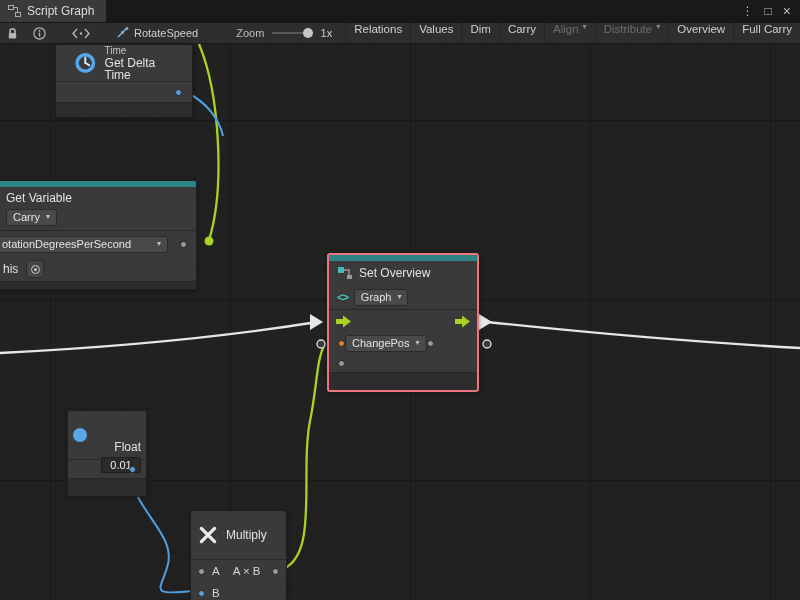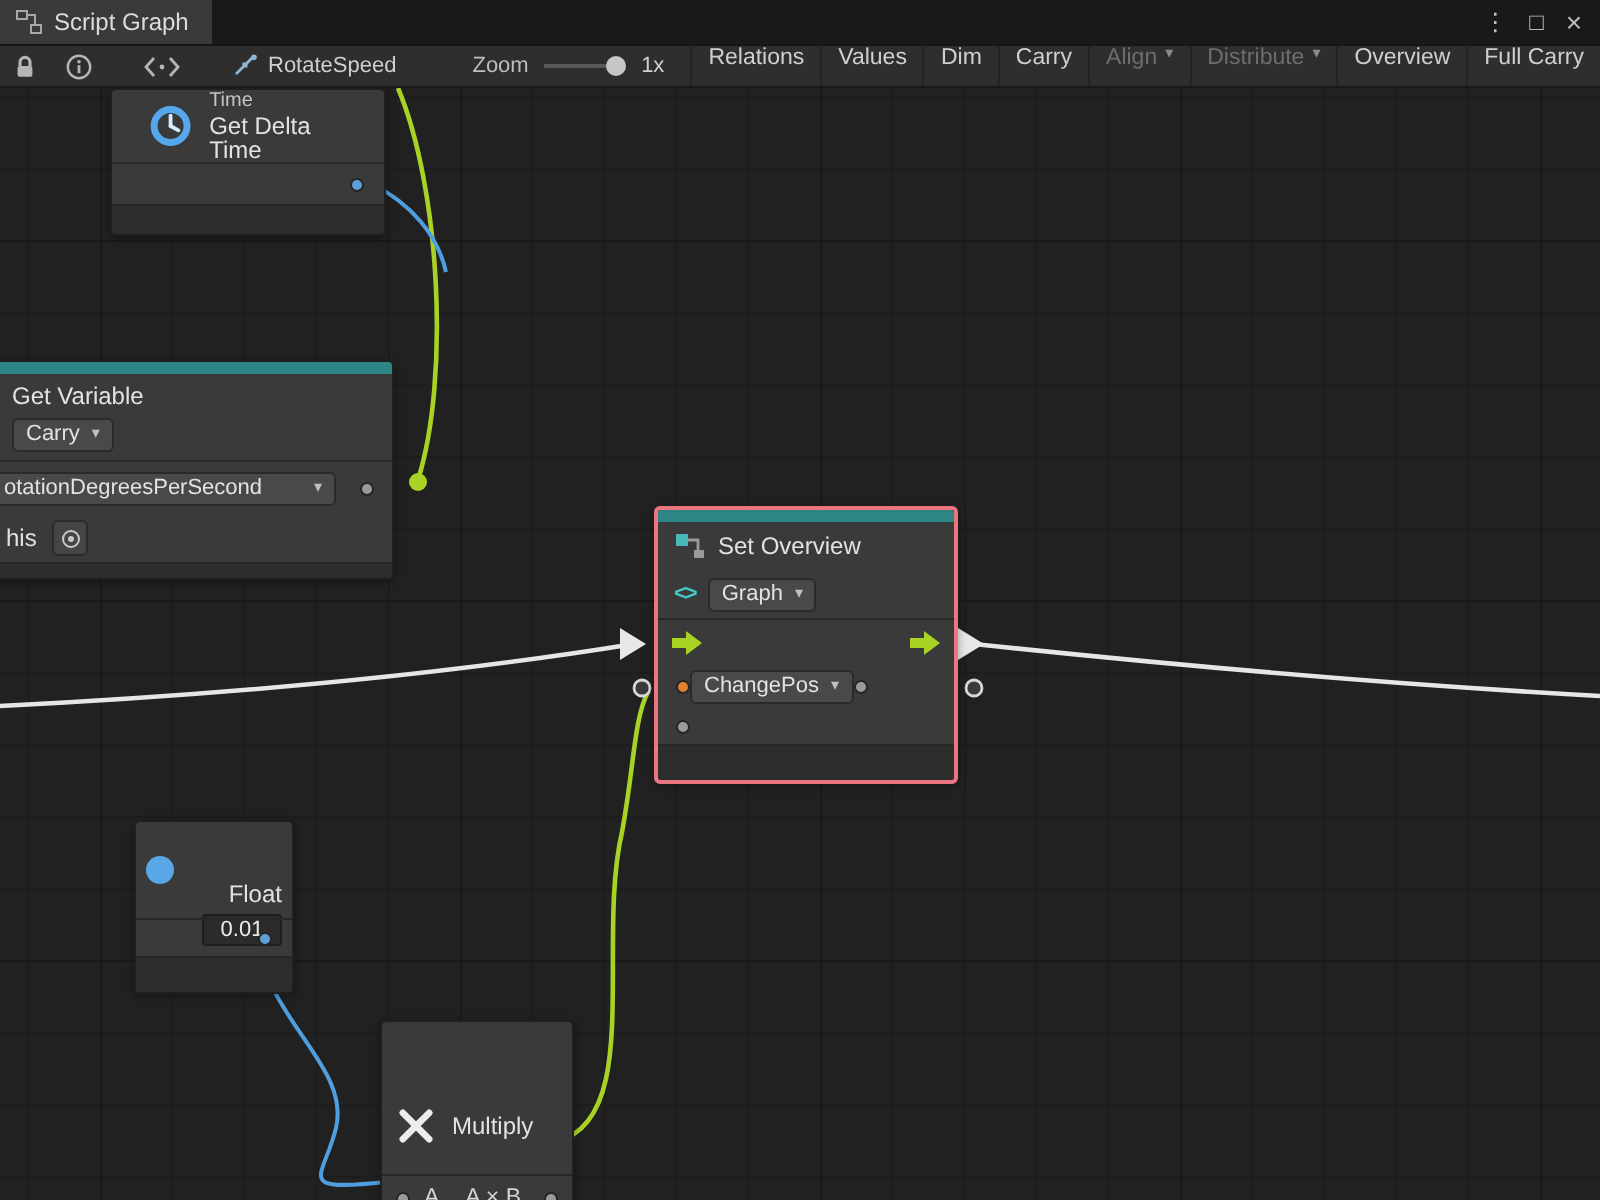--- a/index.html
+++ b/index.html
@@ -101,21 +101,21 @@
 
   
   .n-float{left:67px;top:366px;width:80px;height:87px;}
   .n-float .head{display:flex;align-items:center;gap:7px;padding:4px 5px;height:48px;box-sizing:border-box;}
   .f-icon{width:14px;height:14px;border-radius:50%;background:#5aa7e8;flex:none;}
   .n-float .col{display:flex;flex-direction:column;gap:3px;align-items:flex-end;flex:1;margin-top:43px;}
   .n-float .prow{height:18px;padding:0 10px;justify-content:flex-end;}
 
   
   .n-mult{left:190px;top:466px;width:97px;height:150px;}
-  .n-mult .head{display:flex;align-items:center;gap:7px;padding:0 6px;height:48px;box-sizing:border-box;margin-top:28px;}
+  .n-mult .head{display:flex;align-items:center;gap:7px;padding:0 6px;height:48px;box-sizing:border-box;}
   .n-mult .prow{height:22px;padding:0 7px;gap:7px;font-size:11.5px;color:#d5d5d5;}
   .n-mult .prow .right{margin-left:auto;}
 </style>
 </head>
 <body>
 
 <div class="stage">
 
   <div class="tabbar">
     <div class="tab">

